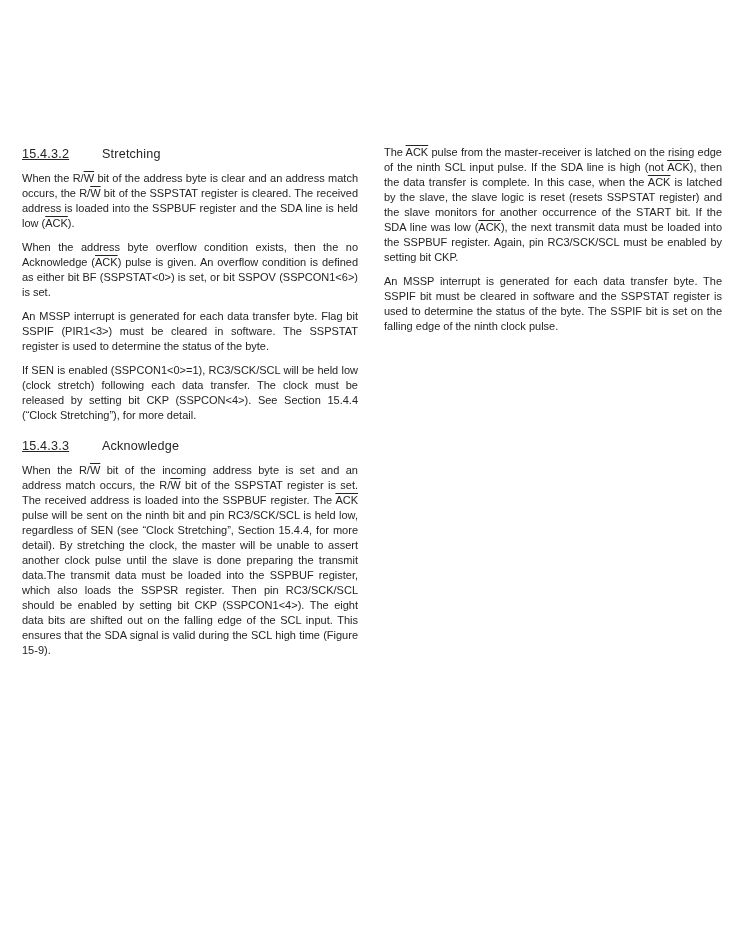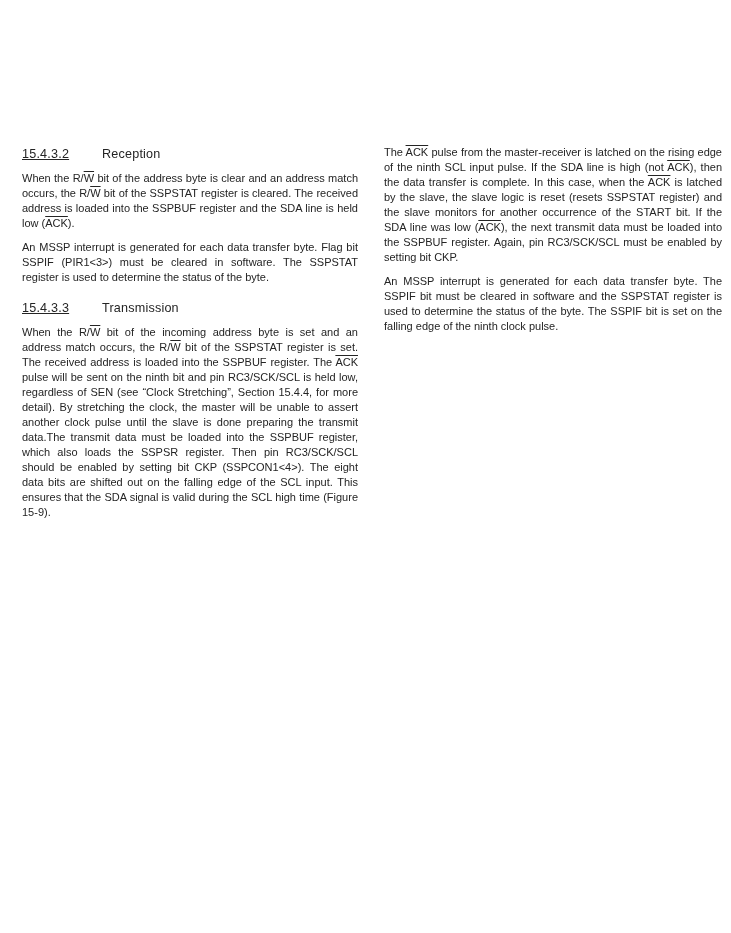--- a/index.html
+++ b/index.html
@@ -35,23 +35,25 @@
   }
   .heading:first-child { margin-top: 0; }
   .h-num { display: inline-block; min-width: 80px; text-decoration: underline; }
   .ov { text-decoration: overline; }
 </style>
 </head>
 <body>
 
 <div class="page">
   <div class="col col-left">
-      <div class="heading"><span class="h-num">15.4.3.2</span><span>Reception</span></div>
+      <div class="heading"><span class="h-num">15.4.3.2</span><span>Stretching</span></div>
       <p class="para"><span>When the R/</span><span class="ov">W</span><span> bit of the address byte is clear and an address match occurs, the R/</span><span class="ov">W</span><span> bit of the SSPSTAT register is cleared. The received address is loaded into the SSPBUF register and the SDA line is held low (</span><span class="ov">ACK</span><span>).</span></p>
+      <p class="para"><span>When the address byte overflow condition exists, then the no Acknowledge (</span><span class="ov">ACK</span><span>) pulse is given. An overflow condition is defined as either bit BF (SSPSTAT&lt;0&gt;) is set, or bit SSPOV (SSPCON1&lt;6&gt;) is set.</span></p>
       <p class="para"><span>An MSSP interrupt is generated for each data transfer byte. Flag bit SSPIF (PIR1&lt;3&gt;) must be cleared in software. The SSPSTAT register is used to determine the status of the byte.</span></p>
-      <div class="heading"><span class="h-num">15.4.3.3</span><span>Transmission</span></div>
+      <p class="para"><span>If SEN is enabled (SSPCON1&lt;0&gt;=1), RC3/SCK/SCL will be held low (clock stretch) following each data transfer. The clock must be released by setting bit CKP (SSPCON&lt;4&gt;). See Section 15.4.4 (“Clock Stretching”), for more detail.</span></p>
+      <div class="heading"><span class="h-num">15.4.3.3</span><span>Acknowledge</span></div>
       <p class="para"><span>When the R/</span><span class="ov">W</span><span> bit of the incoming address byte is set and an address match occurs, the R/</span><span class="ov">W</span><span> bit of the SSPSTAT register is set. The received address is loaded into the SSPBUF register. The </span><span class="ov">ACK</span><span> pulse will be sent on the ninth bit and pin RC3/SCK/SCL is held low, regardless of SEN (see “Clock Stretching”, Section 15.4.4, for more detail). By stretching the clock, the master will be unable to assert another clock pulse until the slave is done preparing the transmit data.The transmit data must be loaded into the SSPBUF register, which also loads the SSPSR register. Then pin RC3/SCK/SCL should be enabled by setting bit CKP (SSPCON1&lt;4&gt;). The eight data bits are shifted out on the falling edge of the SCL input. This ensures that the SDA signal is valid during the SCL high time (Figure 15-9).</span></p>
     </div>
   <div class="col col-right">
       <p class="para"><span>The </span><span class="ov">ACK</span><span> pulse from the master-receiver is latched on the rising edge of the ninth SCL input pulse. If the SDA line is high (not </span><span class="ov">ACK</span><span>), then the data transfer is complete. In this case, when the </span><span class="ov">ACK</span><span> is latched by the slave, the slave logic is reset (resets SSPSTAT register) and the slave monitors for another occurrence of the START bit. If the SDA line was low (</span><span class="ov">ACK</span><span>), the next transmit data must be loaded into the SSPBUF register. Again, pin RC3/SCK/SCL must be enabled by setting bit CKP.</span></p>
       <p class="para"><span>An MSSP interrupt is generated for each data transfer byte. The SSPIF bit must be cleared in software and the SSPSTAT register is used to determine the status of the byte. The SSPIF bit is set on the falling edge of the ninth clock pulse.</span></p>
     </div>
 </div>
 
 </body></html>

